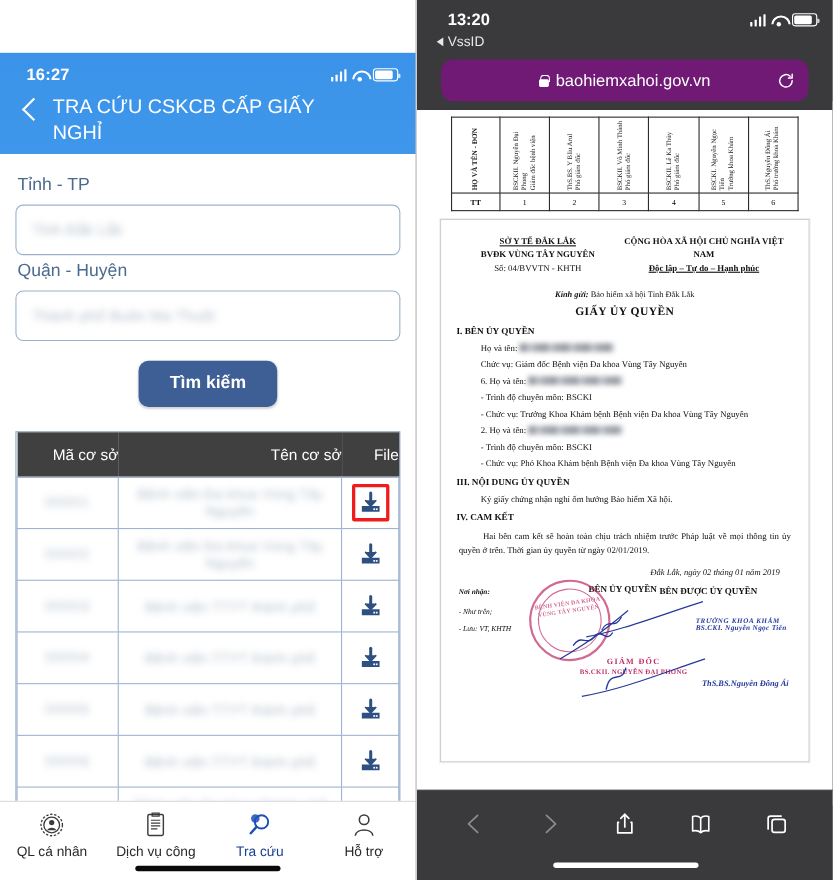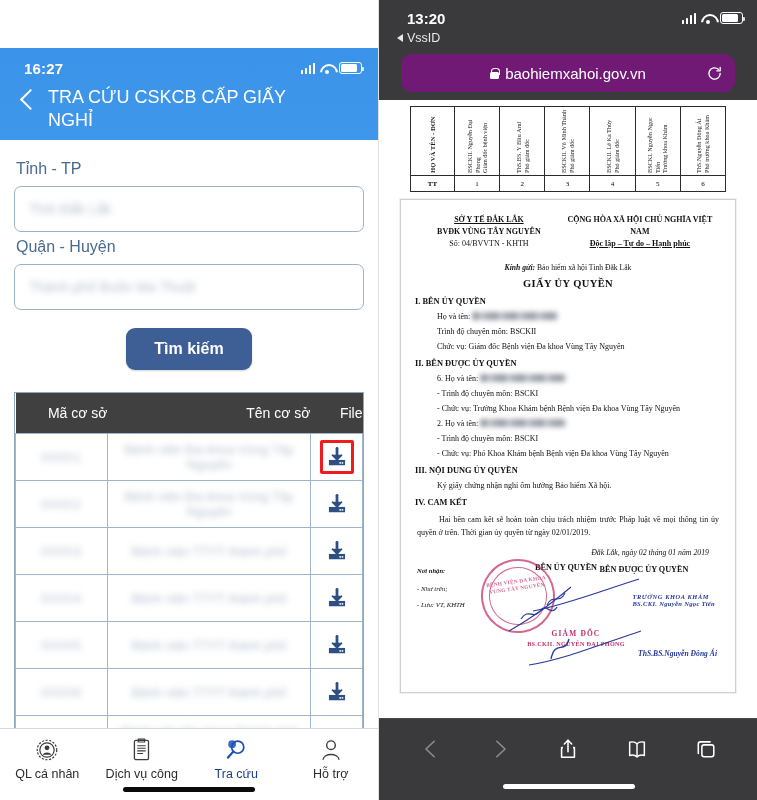--- a/index.html
+++ b/index.html
@@ -549,24 +549,22 @@
           <span class="kgi">Kính gửi:</span>
           <span>Bảo hiểm xã hội Tỉnh Đắk Lắk</span>
         </div>
         <div class="d-title">GIẤY ỦY QUYỀN</div>
 
         <div class="sec">I. BÊN ỦY QUYỀN</div>
         <div class="ln">
           <span>Họ và tên:</span>
           <span class="blurname"></span>
         </div>
-        <div class="ln">Trình độ chuyên môn: BSCKII</div>
         <div class="ln">Chức vụ: Giám đốc Bệnh viện Đa khoa Vùng Tây Nguyên</div>
 
-        <div class="sec">II. BÊN ĐƯỢC ỦY QUYỀN</div>
         <div class="ln">
           <span>6. Họ và tên:</span>
           <span class="blurname"></span>
         </div>
         <div class="ln">- Trình độ chuyên môn: BSCKI</div>
         <div class="ln">- Chức vụ: Trưởng Khoa Khám bệnh Bệnh viện Đa khoa Vùng Tây Nguyên</div>
         <div class="ln">
           <span>2. Họ và tên:</span>
           <span class="blurname"></span>
         </div>

